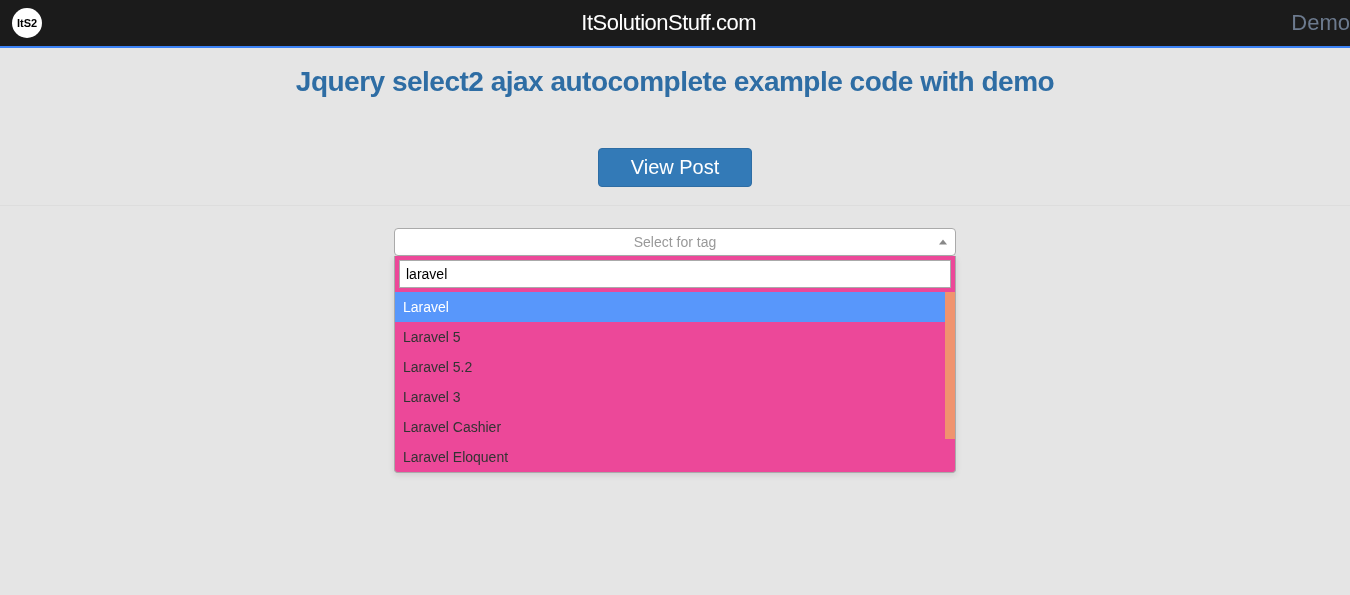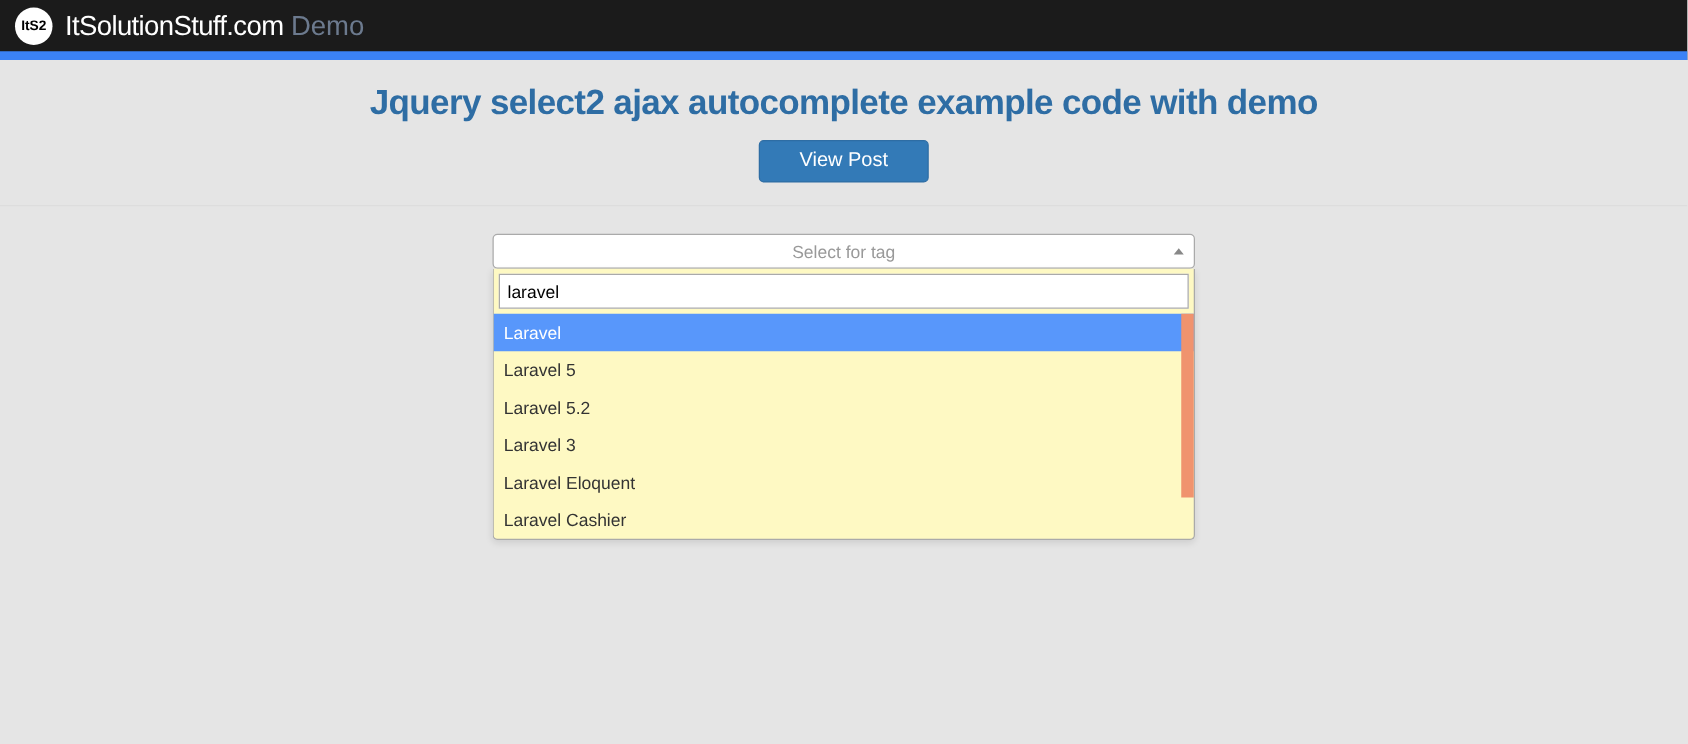--- a/index.html
+++ b/index.html
@@ -9,21 +9,22 @@
       width: 1350px;
       height: 595px;
       overflow: hidden;
     }
     .navbar {
       background: #1b1b1b;
       height: 48px;
       display: flex;
       align-items: center;
       padding-left: 12px;
-      border-bottom: 7px solid #3b82f6;
+      border-bottom: 2px solid #3b82f6;
+      justify-content: space-between;
     }
     .navbar-logo {
       width: 30px;
       height: 30px;
       background: #fff;
       border-radius: 50%;
       display: flex;
       align-items: center;
       justify-content: center;
       margin-right: 10px;
@@ -53,23 +54,24 @@
       font-size: 28px;
       font-weight: bold;
       margin-bottom: 14px;
       letter-spacing: -0.5px;
     }
     .view-post-btn {
       background: #337ab7;
       color: #fff;
       border: 1px solid #2e6da4;
       padding: 7px 32px;
-      font-size: 16px;
+      font-size: 20px;
       border-radius: 4px;
       cursor: pointer;
+      margin-top: 36px;
     }
     .content {
       display: flex;
       justify-content: center;
       padding-top: 22px;
     }
     .select2-container {
       width: 562px;
       position: relative;
     }
@@ -97,21 +99,21 @@
       height: 0;
       border-left: 4px solid transparent;
       border-right: 4px solid transparent;
       border-bottom: 5px solid #888;
     }
     .select2-dropdown {
       position: absolute;
       top: 28px;
       left: 0;
       right: 0;
-      background: #fef9c3;
+      background: #ec4899;
       border: 1px solid #aaa;
       border-top: none;
       border-radius: 0 0 4px 4px;
       box-shadow: 0 2px 6px rgba(0,0,0,0.1);
     }
     .select2-search {
       padding: 4px;
     }
     .select2-search input {
       width: 100%;
@@ -169,20 +171,20 @@
     <div class="select2-dropdown">
       <div class="select2-search">
         <input type="text" value="laravel" style="">
       </div>
       <div class="select2-results">
         <ul id="options-list">
             <li class="highlighted">Laravel</li>
             <li>Laravel 5</li>
             <li>Laravel 5.2</li>
             <li>Laravel 3</li>
+            <li>Laravel Cashier</li>
             <li>Laravel Eloquent</li>
-            <li>Laravel Cashier</li>
           </ul>
         <div class="select2-scrollbar"></div>
       </div>
     </div>
   </div>
 </div>
 
 </body></html>

